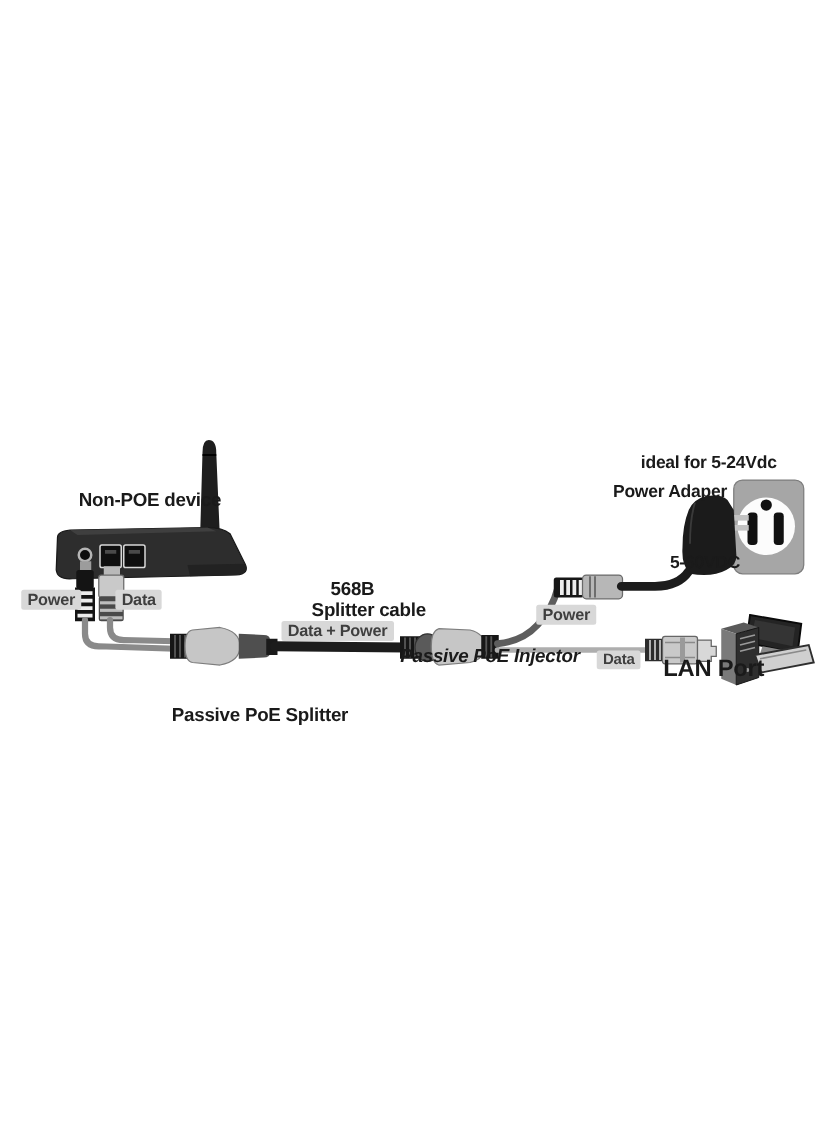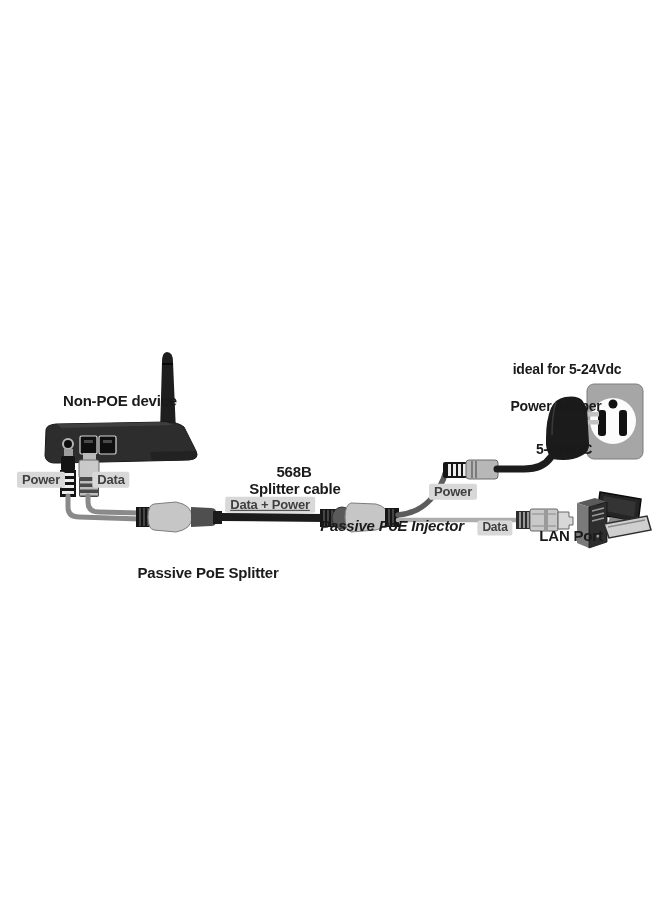--- a/index.html
+++ b/index.html
@@ -138,28 +138,28 @@
       <path d="M604,524 L647,516 L651,530 L609,538 Z" fill="#cfcfcf" stroke="#2e2e2e" stroke-width="1.5"></path>
       <path d="M608,527 L645,520" stroke="#8a8a8a" stroke-width="1.3"></path>
     </g>
   </svg>
 
   <div class="lbl dark big" style="left:98px;top:401px;text-align:right;">Non-POE device</div>
 
   <div class="lbl tag" style="left:41px;top:480px;">Power</div>
   <div class="lbl tag" style="left:111px;top:480px;">Data</div>
 
-  <div class="lbl dark big" style="left:272px;top:472px;">568B</div>
+  <div class="lbl dark big" style="left:260px;top:472px;">568B</div>
   <div class="lbl dark big" style="left:273px;top:489px;">Splitter cable</div>
-  <div class="lbl tag" style="left:270px;top:505px;text-decoration:underline;">Data + Power</div>
+  <div class="lbl tag" style="left:270px;top:505px;">Data + Power</div>
 
   <div class="lbl dark big" style="left:186px;top:537px;margin-top:36px;">Passive PoE Splitter</div>
   <div class="lbl dark big" style="left:370px;top:526px;font-style:italic;">Passive PoE Injector</div>
 
   <div class="lbl tag" style="left:453px;top:492px;">Power</div>
   <div class="lbl tag small" style="left:495px;top:528px;">Data</div>
 
   <div class="lbl dark" style="left:545px;top:370px;">ideal for 5-24Vdc</div>
-  <div class="lbl dark" style="left:534px;top:393px;margin-top:14px;">Power Adaper</div>
+  <div class="lbl dark" style="left:514px;top:393px;">Power Adaper</div>
   <div class="lbl dark" style="left:542px;top:450px;">5-60VDC</div>
 
-  <div class="lbl dark" style="left:549px;top:536px;font-size:15px;">LAN Port</div>
+  <div class="lbl dark" style="left:549px;top:536px;font-size:19px;">LAN Port</div>
 </div>
 
 </body></html>

